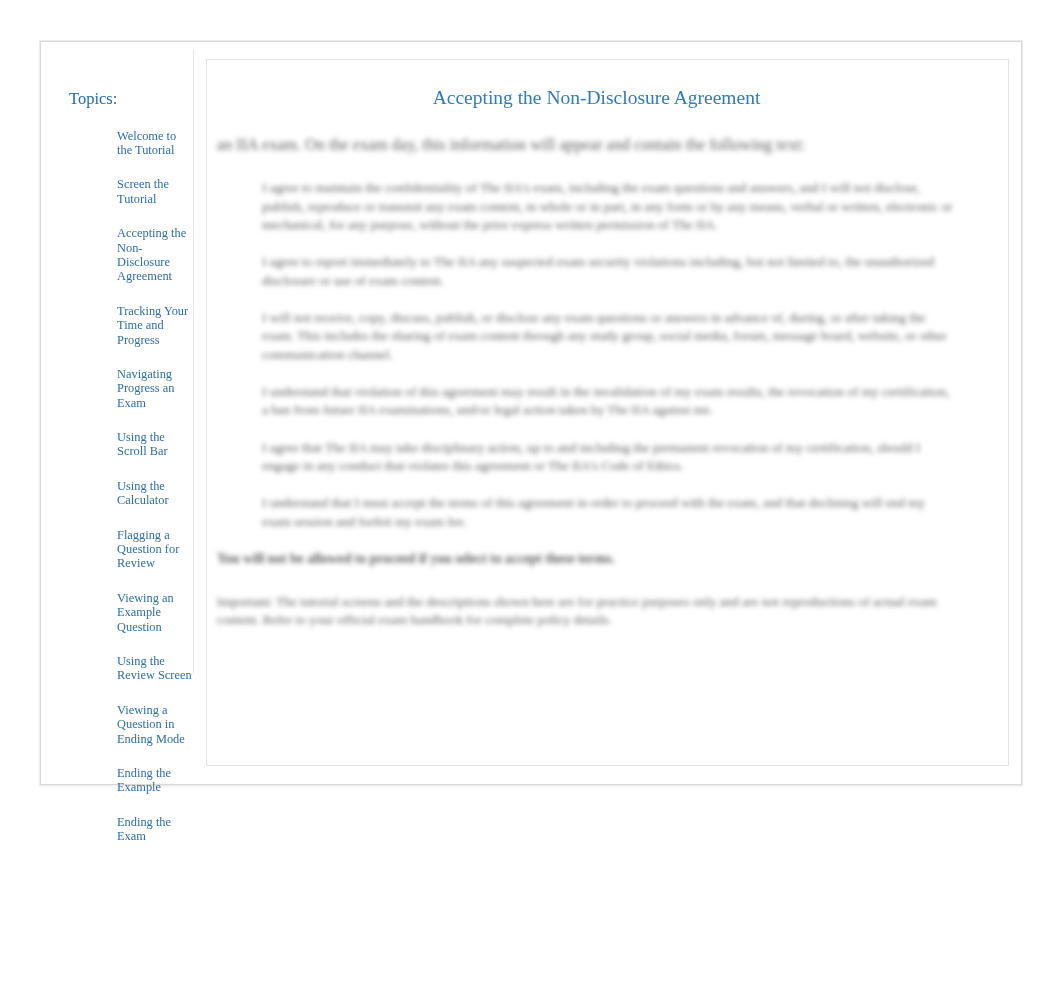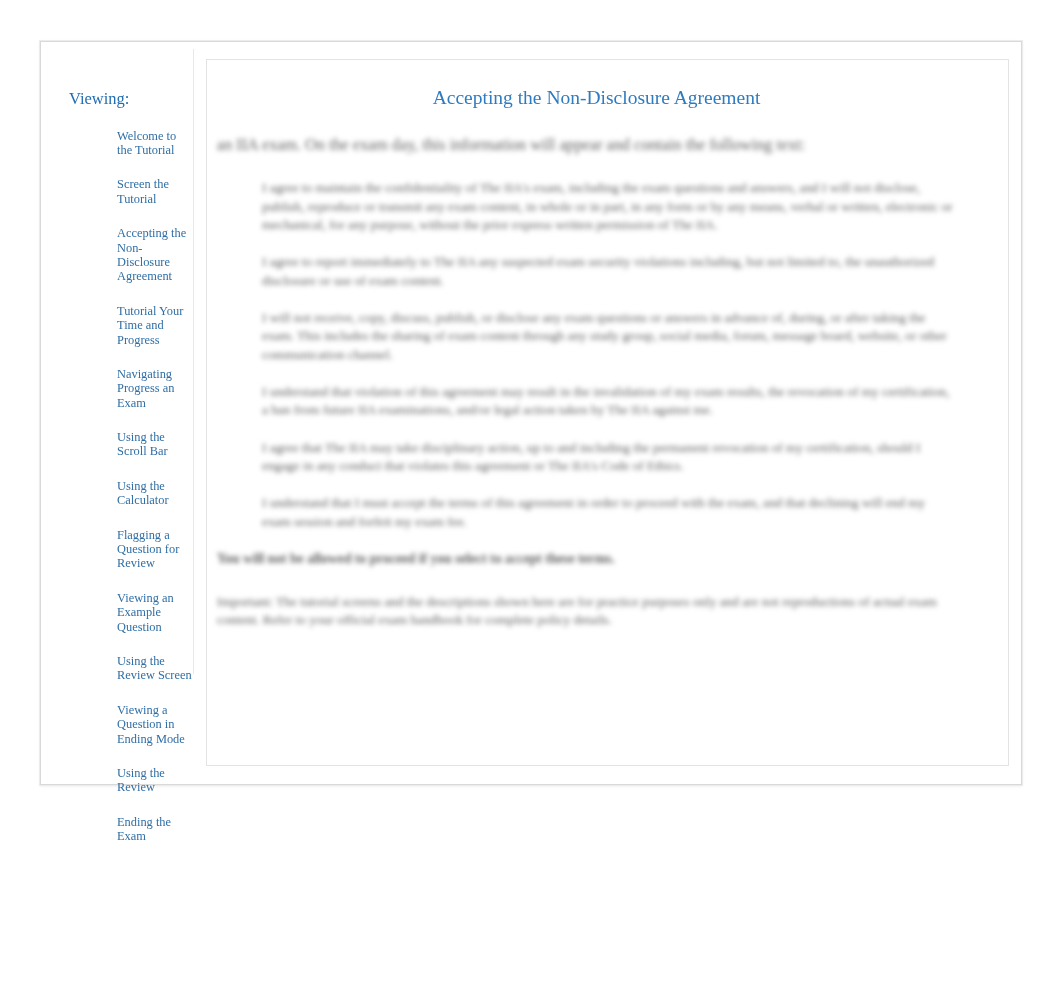--- a/index.html
+++ b/index.html
@@ -142,34 +142,34 @@
     -webkit-filter: blur(2.7px);
   }
 </style>
 </head>
 <body>
 
 <div id="window-frame">
   <div id="window-inner">
 
     <nav id="sidebar">
-      <div id="sidebar-heading">Viewing:</div>
+      <div id="sidebar-heading">Topics:</div>
 
       <a class="sidebar-item">Welcome to the Tutorial</a>
       <a class="sidebar-item">Screen the Tutorial</a>
       <a class="sidebar-item">Accepting the Non-Disclosure Agreement</a>
-      <a class="sidebar-item">Tutorial Your Time and Progress</a>
+      <a class="sidebar-item">Tracking Your Time and Progress</a>
       <a class="sidebar-item">Navigating Progress an Exam</a>
       <a class="sidebar-item">Using the Scroll Bar</a>
       <a class="sidebar-item">Using the Calculator</a>
       <a class="sidebar-item">Flagging a Question for Review</a>
       <a class="sidebar-item">Viewing an Example Question</a>
       <a class="sidebar-item">Using the Review Screen</a>
       <a class="sidebar-item">Viewing a Question in Ending Mode</a>
-      <a class="sidebar-item">Using the Review</a>
+      <a class="sidebar-item">Ending the Example</a>
       <a class="sidebar-item">Ending the Exam</a>
 
       <div id="sidebar-divider"></div>
     </nav>
 
     <main id="content-panel">
       <div id="content-inner">
 
         <h1 id="doc-title">Accepting the Non-Disclosure Agreement</h1>
 

